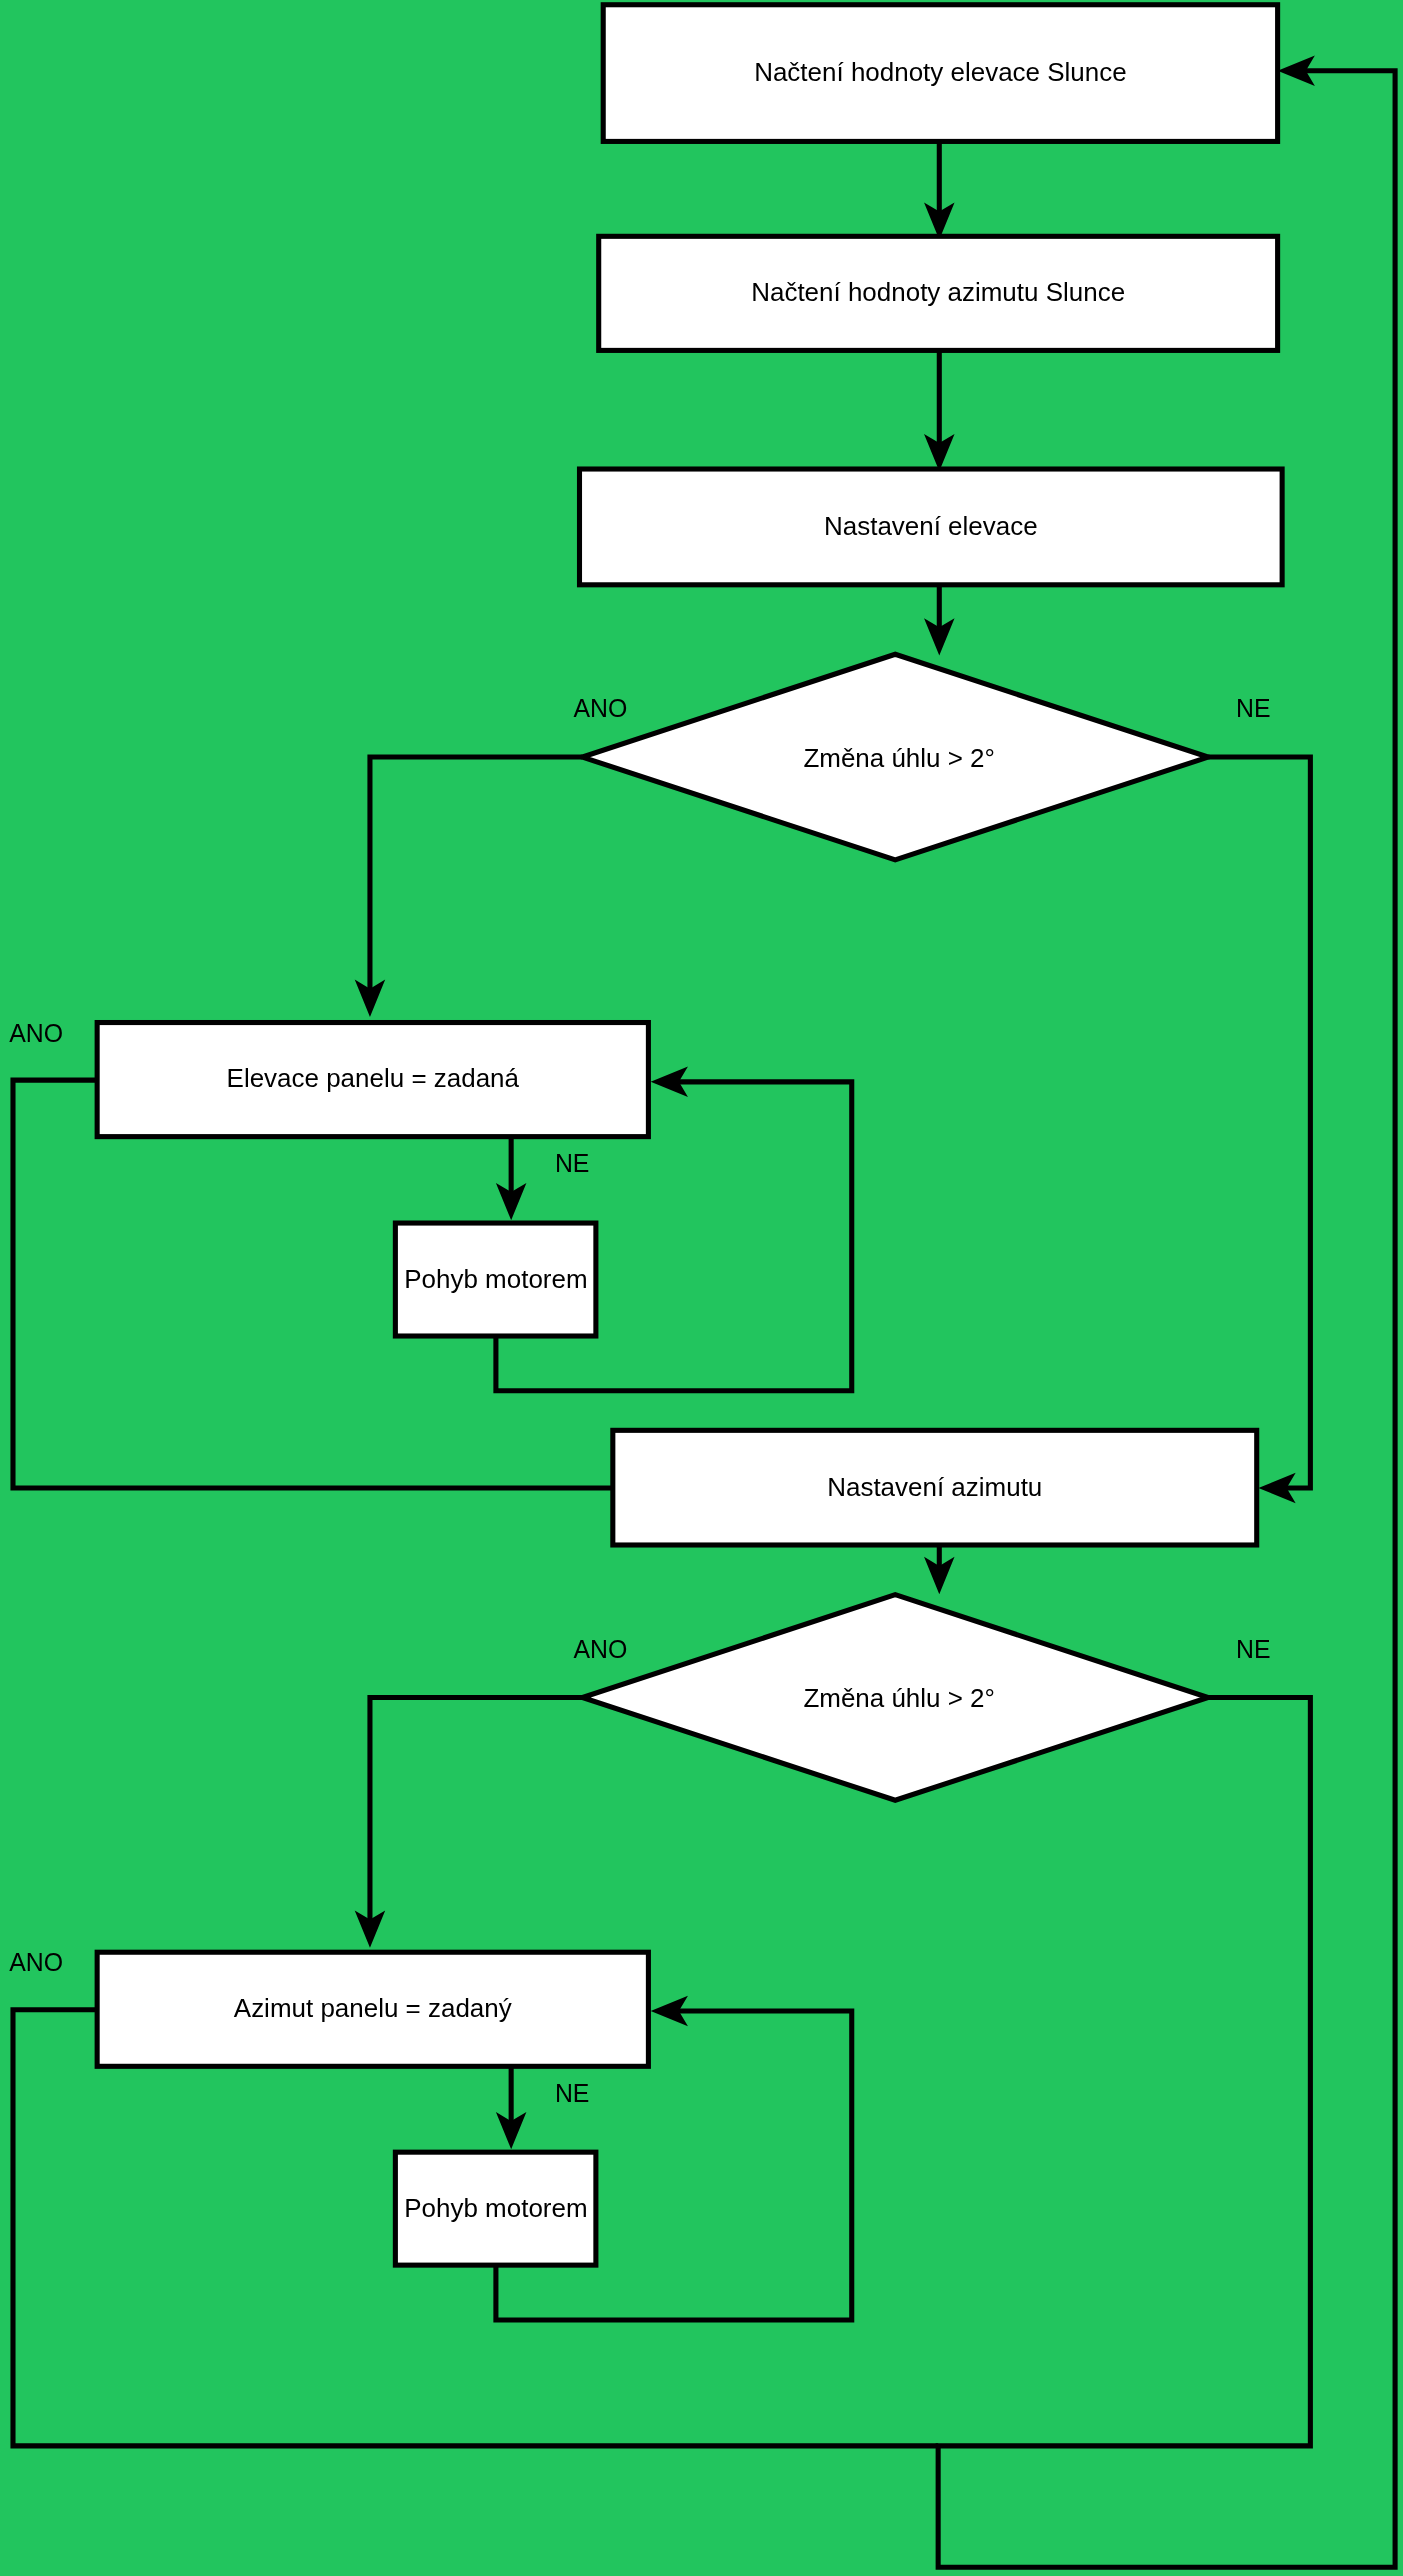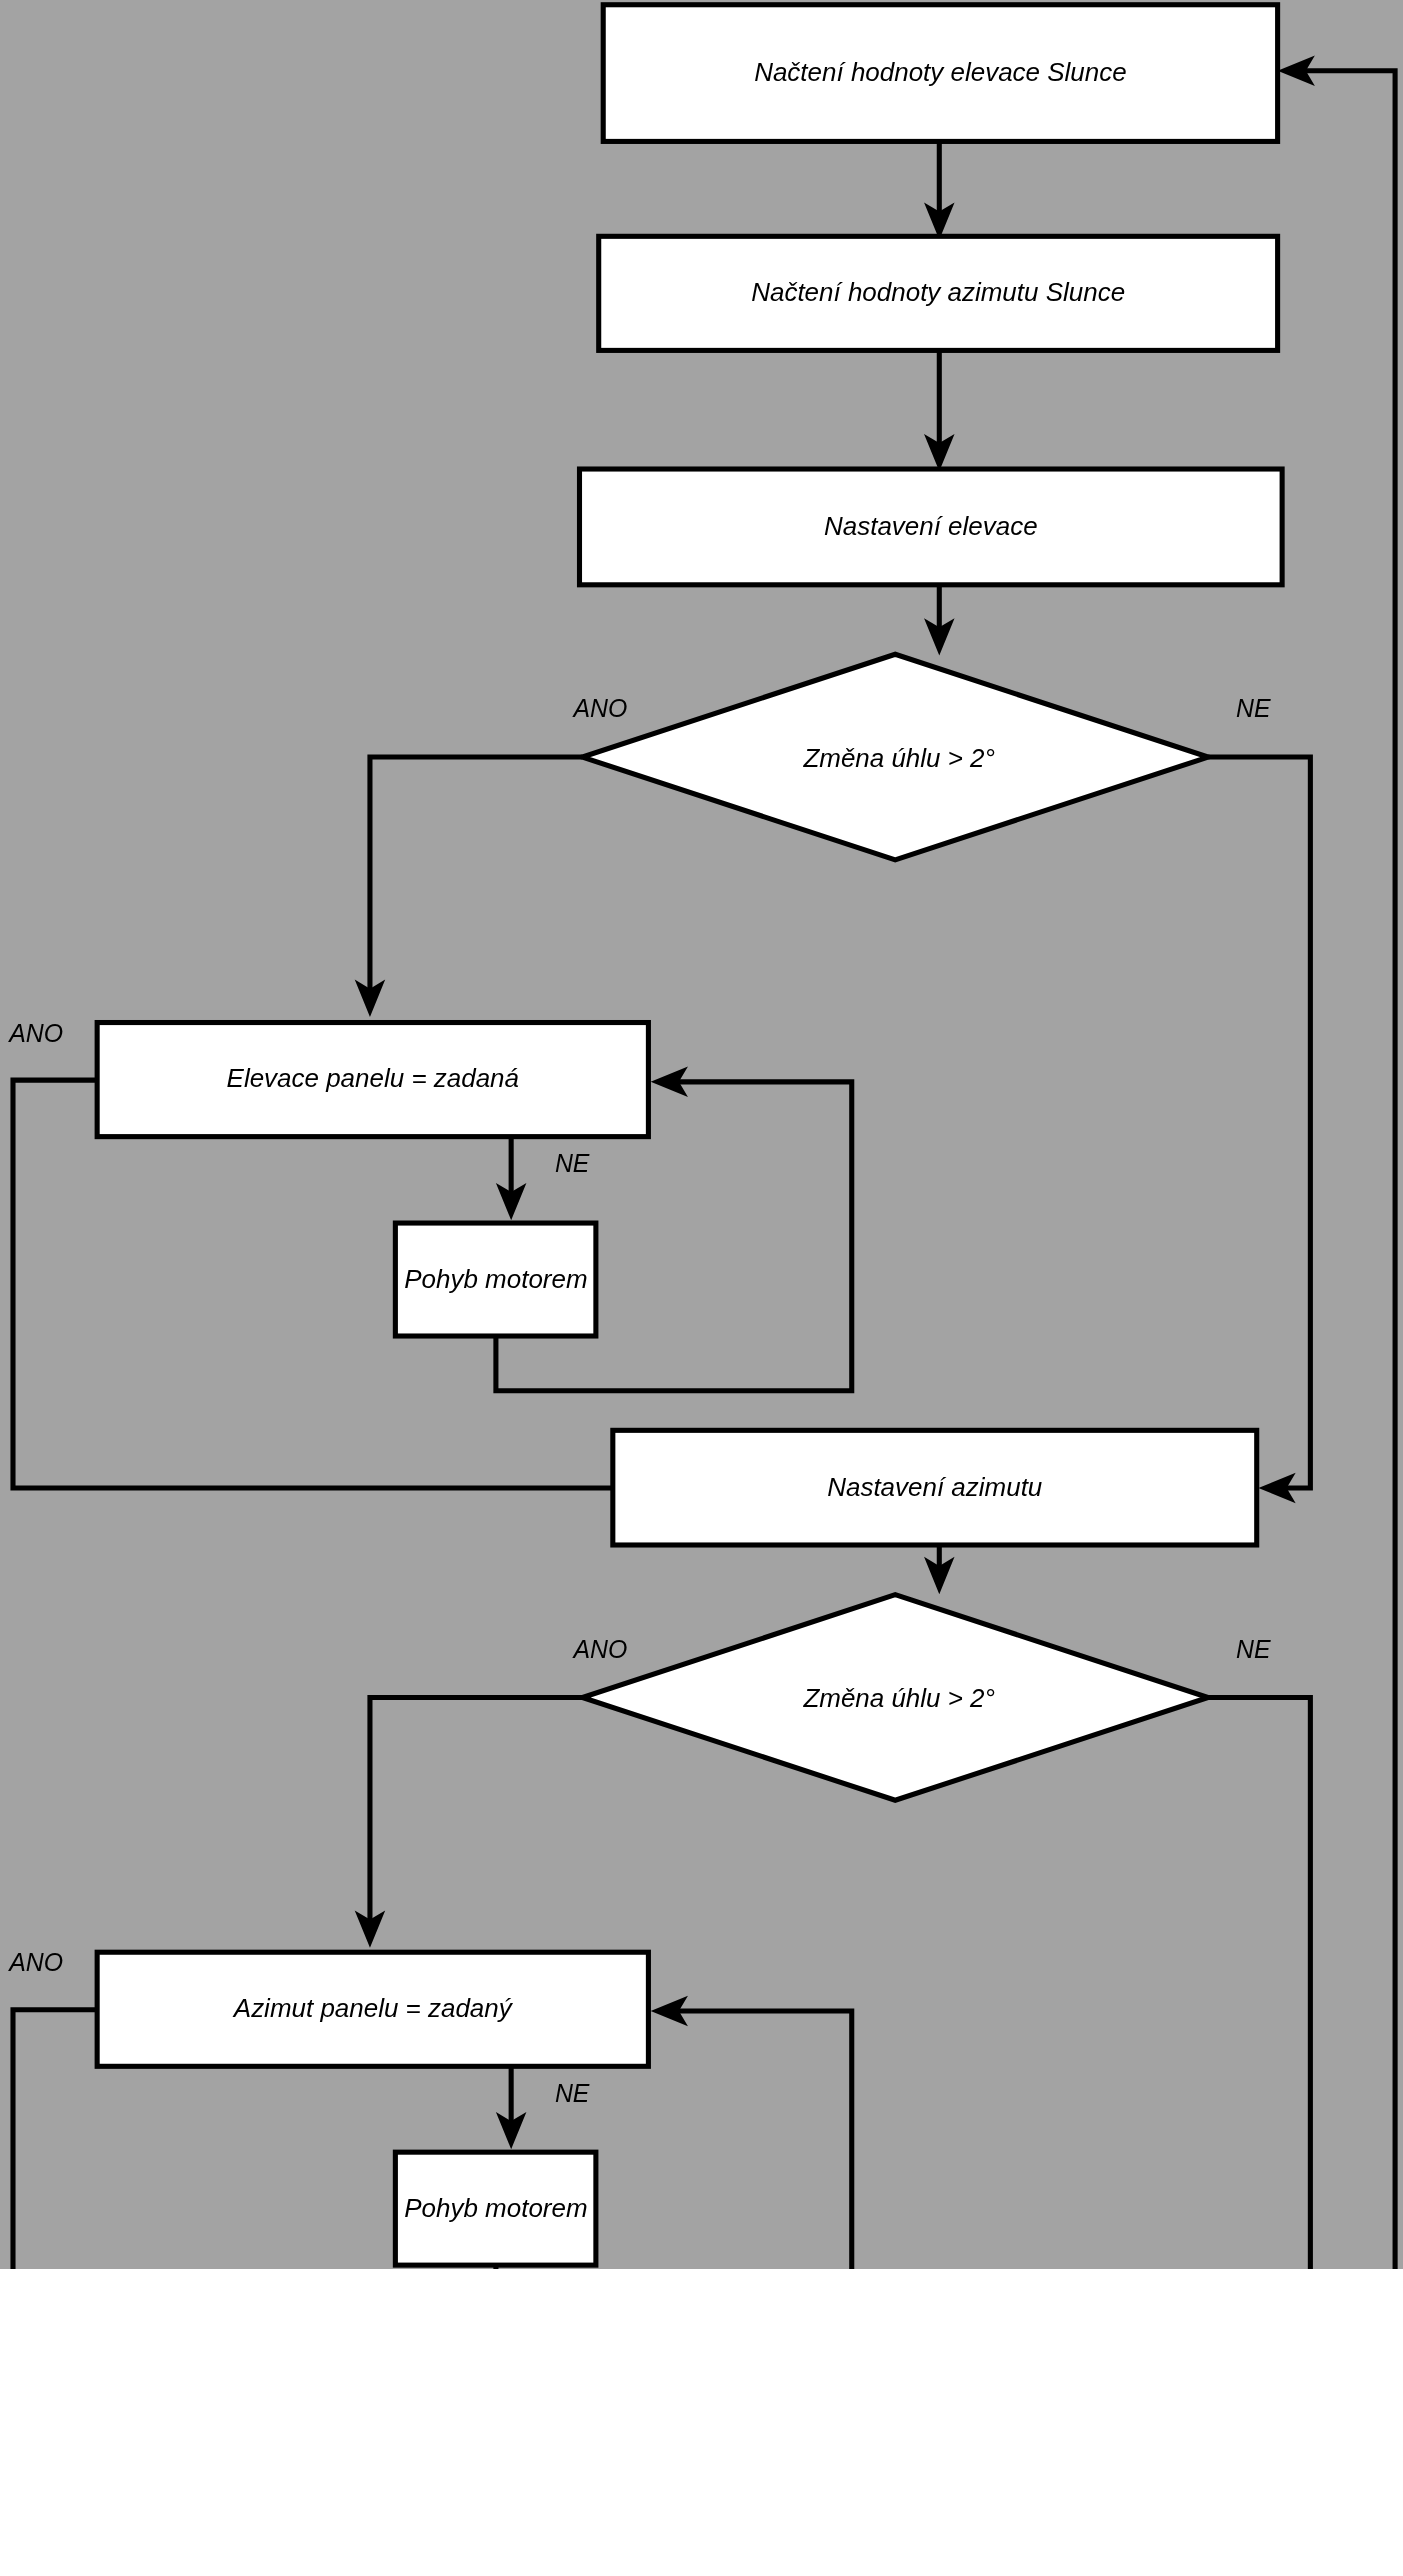--- a/index.html
+++ b/index.html
@@ -3,24 +3,23 @@
 <meta charset="utf-8">
 <style>
   html, body {
     margin: 0;
     padding: 0;
     background: #ffffff;
   }
   #page {
     position: relative;
     width: 1403px;
-    height: 2269px;
-    background: #a3a3a3;
+    height: 2576px;
+    background: #22c55e;
     overflow: hidden;
-    font-style: italic;
   }
   svg#flow {
     position: absolute;
     top: 0; left: 0;
     width: 1403px;
     height: 2576px;
     display: block;
   }
   .node-box {
     fill: #ffffff;

